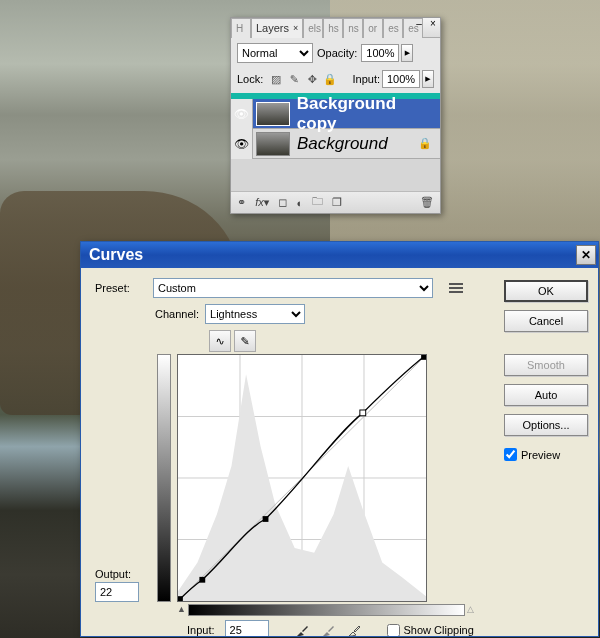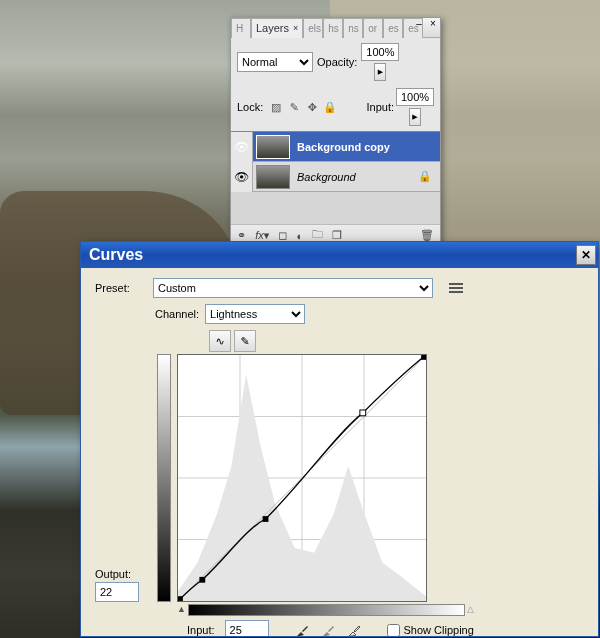--- a/index.html
+++ b/index.html
@@ -16,33 +16,33 @@
 
 .panel { position:absolute; width:211px; top:17px; left:230px; background:#e7e7e7; border:1px solid #999; box-shadow: 2px 2px 6px rgba(0,0,0,.4); }
 .panel-tabs { display:flex; align-items:center; height:20px; background:linear-gradient(#f4f4f4,#dcdcdc); font-size:11px; border-bottom:1px solid #aaa; position:relative; }
 .panel-tabs .tab { padding:2px 4px; background:#e7e7e7; border:1px solid #aaa; border-bottom:none; height:20px; display:flex; align-items:center; }
 .panel-tabs .tab.small { width:20px; overflow:hidden; color:#888; font-size:10px; }
 .panel-tabs .active { background:#eee; color:#333; font-size:11px; }
 .panel-tabs .ctlbtns { position:absolute; right:2px; top:0; display:flex; gap:4px; font-size:10px; }
 .panel-tabs .ctlbtns span { width:10px; text-align:center; cursor:pointer; }
 .blend-row { display:flex; align-items:center; padding:5px 6px; font-size:11px; gap:4px; }
 select.blend { font-size:11px; height:20px; width:76px; border:1px solid #999; background:#fff; }
-.opac-box { display:flex; align-items:center; gap:2px;flex-direction:column; }
+.opac-box { display:flex; align-items:center; gap:2px; }
 .opac-box input { width:38px; height:18px; font-size:11px; border:1px solid #999; text-align:center; background:#fff; }
 .opac-box .arrow { width:12px; height:18px; border:1px solid #999; background:linear-gradient(#fff,#ddd); display:flex; align-items:center; justify-content:center; font-size:7px; }
-.lock-row { display:flex; align-items:center; padding:2px 6px 5px; font-size:11px; gap:2px; border-bottom:1px solid #14b8a6; }
+.lock-row { display:flex; align-items:center; padding:2px 6px 5px; font-size:11px; gap:2px; border-bottom:6px solid #14b8a6; }
 .lock-row .label { margin-right:3px; }
 .lock-row .i { width:16px; height:16px; display:flex; align-items:center; justify-content:center; font-size:11px; color:#555; }
 .layers { background:#ddd; }
 .layer { display:flex; align-items:center; height:30px; border-bottom:1px solid #aaa; }
 .layer.sel { background:#3b63b8; color:#fff; }
 .layer .vis { width:22px; height:30px; background:#e7e7e7; border-right:1px solid #aaa; display:flex; align-items:center; justify-content:center; font-size:12px; }
 .layer .thumb { width:34px; height:24px; margin:3px; border:1px solid #888; background:linear-gradient(#999,#3a3a32); }
 .layer.sel .thumb { border-color:#fff; }
-.layer .name { font-size:11px; padding-left:4px; }
+.layer .name { font-size:17px; padding-left:4px; }
 .layer.sel .name { font-weight:bold; }
 .layer .lock { margin-left:auto; margin-right:8px; font-size:11px; color:#555; }
 .layers .spacer { height:32px; background:#d6d6d6; }
 .panel-foot { height:22px; background:linear-gradient(#ececec,#d8d8d8); border-top:1px solid #bbb; display:flex; align-items:center; padding:0 6px; gap:9px; font-size:11px; color:#444; }
 .panel-foot .spacer { flex:1; }
 
 
 .dlg { position:absolute; left:80px; top:241px; width:519px; height:396px; background:#ece9d8; border:1px solid #275aac; box-shadow:3px 3px 8px rgba(0,0,0,.4); overflow:hidden; }
 .titlebar { height:26px; background:linear-gradient(to bottom,#2c6ed5 0%,#1a4db0 50%,#2458b8 100%); display:flex; align-items:center; padding:0 2px 0 8px; }
 .titlebar .t { color:#fff; font-weight:bold; font-size:16px; }
@@ -243,14 +243,26 @@
             </div>
             <div class="clip">
               <input type="checkbox" style="">
               <span>Show Clipping</span>
             </div>
           </div>
         </div>
       </div>
     </div>
 
+    <div class="right-col">
+      <div class="btn hit" style="border:2px solid #444">OK</div>
+      <div class="btn hit">Cancel</div>
+      <div style="height:6px"></div>
+      <div class="btn disabled">Smooth</div>
+      <div class="btn hit">Auto</div>
+      <div class="btn hit">Options...</div>
+      <div class="prev">
+        <input type="checkbox" checked="" style="">
+        <span>Preview</span>
+      </div>
+    </div>
   </div>
 </div>
 
 </body></html>

